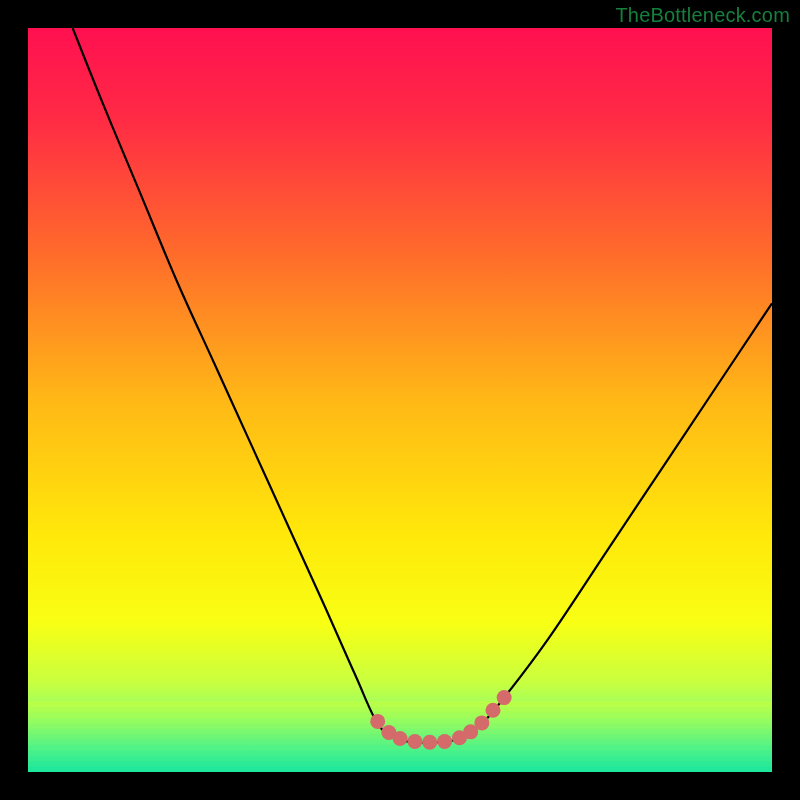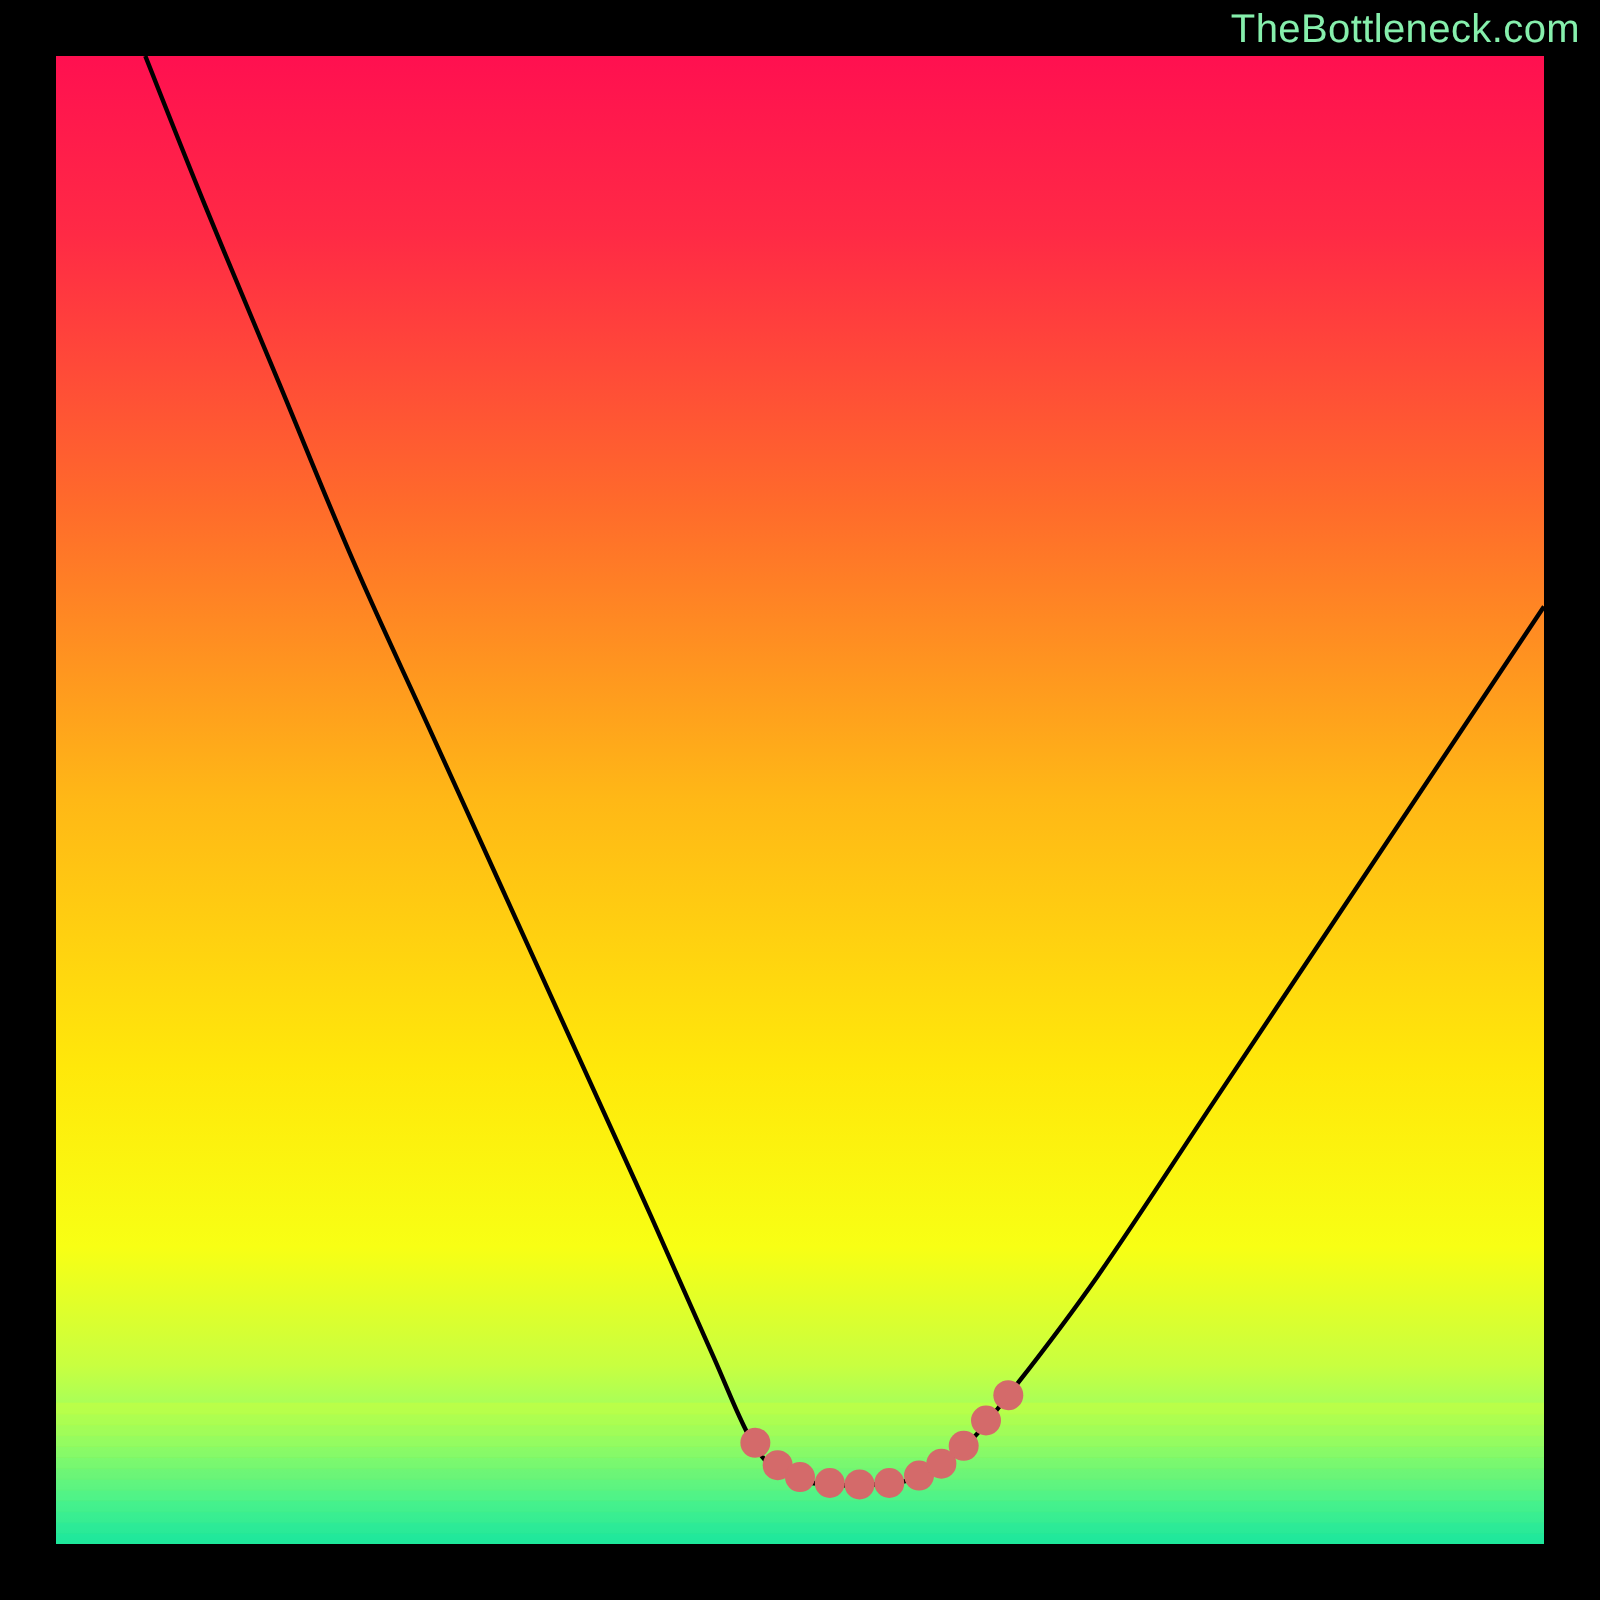--- a/index.html
+++ b/index.html
@@ -15,21 +15,21 @@
     position: absolute;
     inset: 0;
     width: 800px;
     height: 800px;
     background: #000;
   }
   .watermark {
     position: absolute;
     top: 4px;
     right: 10px;
-    color: #86efac;
+    color: #15803d;
     font-size: 20px;
     font-weight: 400;
     letter-spacing: 0.2px;
     z-index: 5;
   }
   .plot {
     position: absolute;
     left: 28px;
     top: 28px;
     width: 744px;

